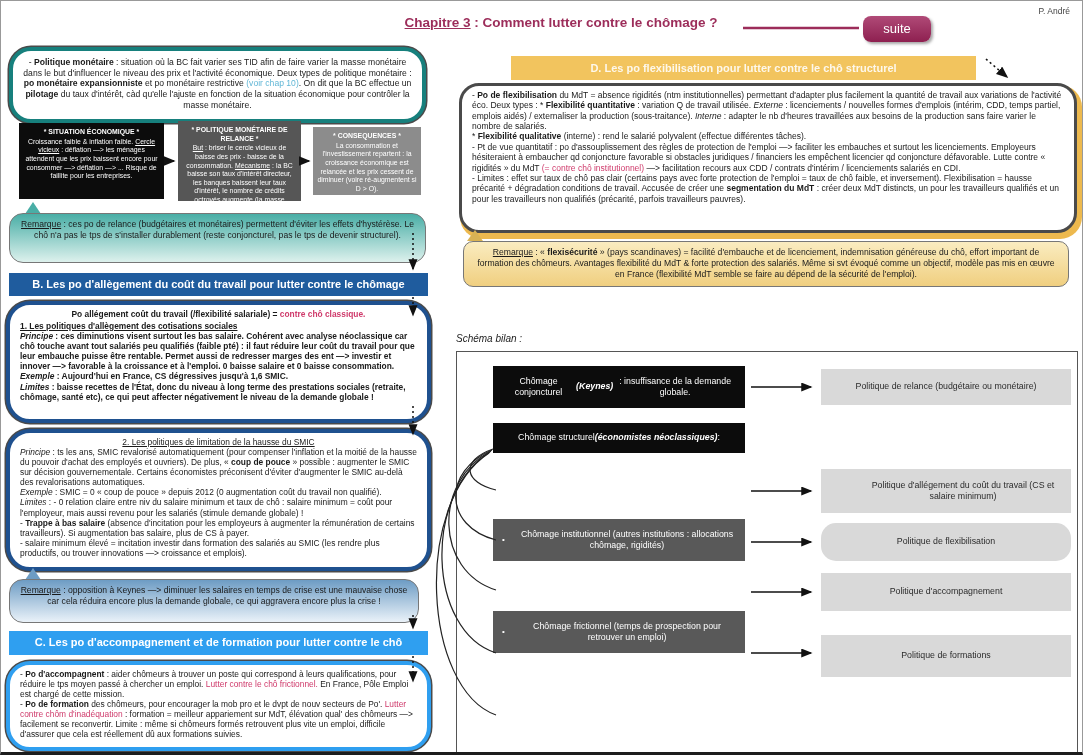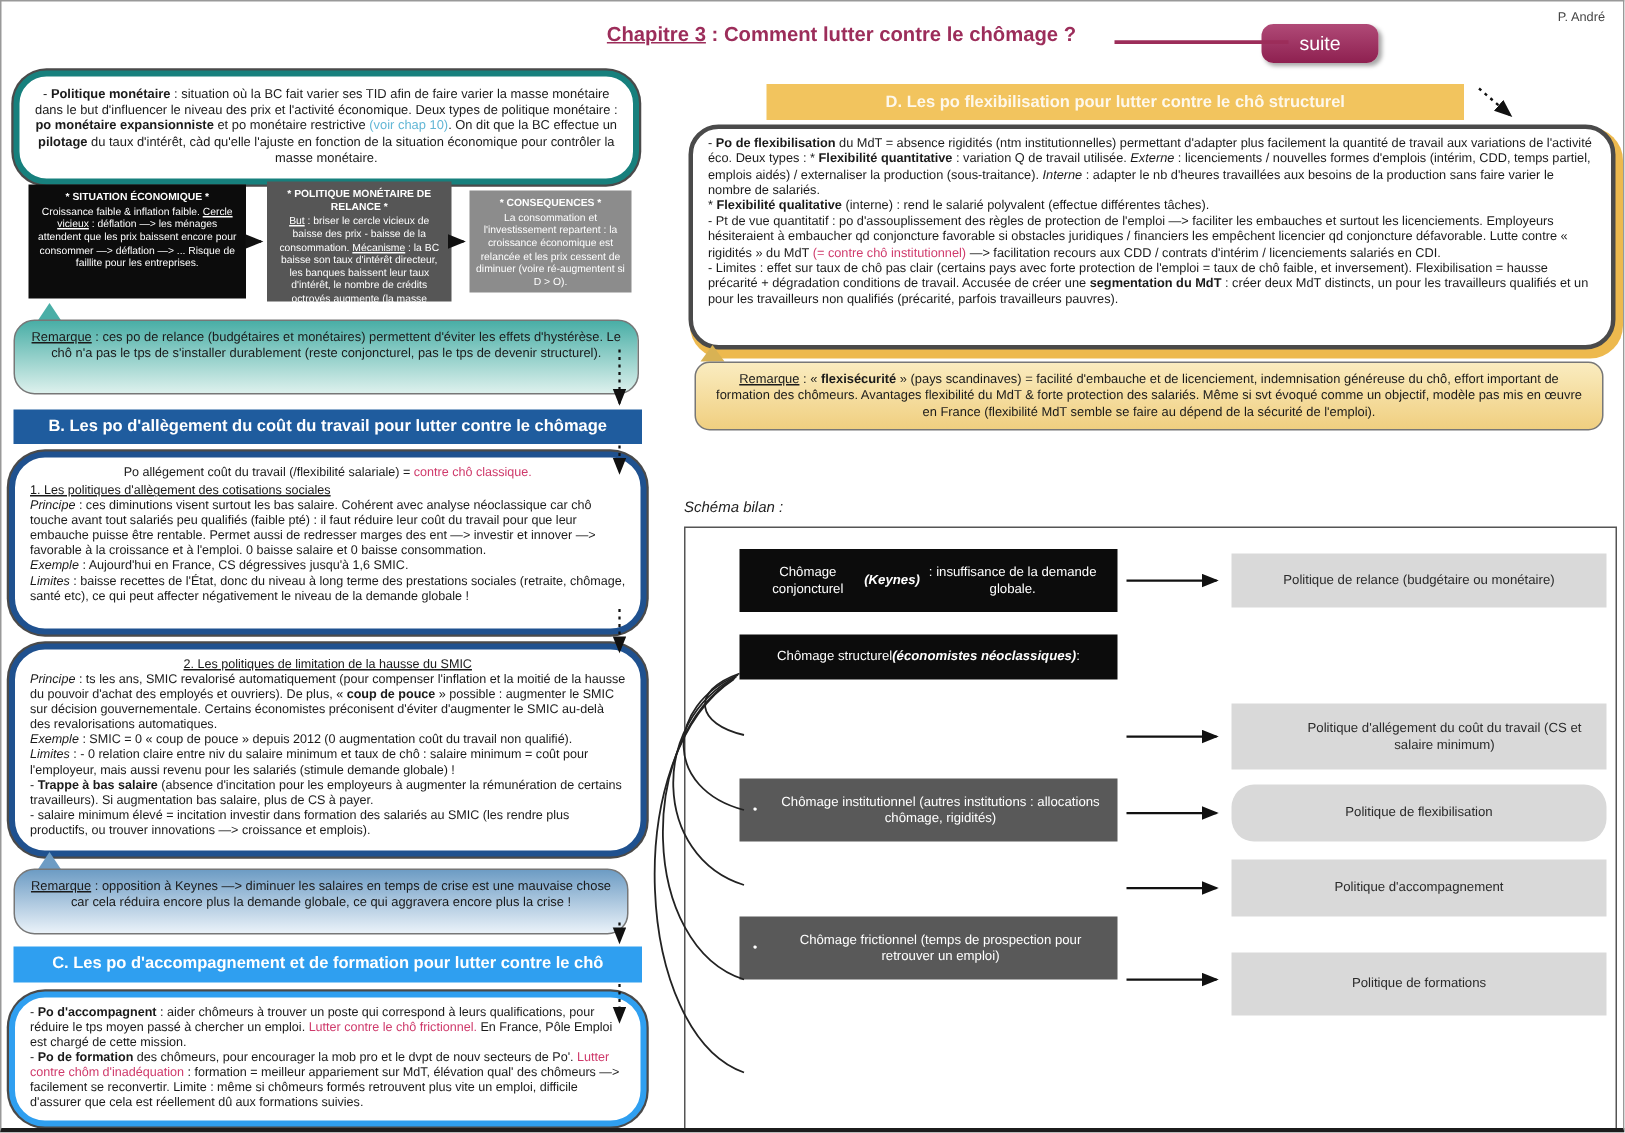--- a/index.html
+++ b/index.html
@@ -52,21 +52,21 @@
   .sbox-gray{background:#d9d9d9;color:#2b2b2b;}
   svg.overlay{position:absolute;left:0;top:0;pointer-events:none;}
 </style>
 </head>
 <body>
 
 <div class="page">
 
   <div class="abs title" style="left:375px;top:14px;width:370px;text-align:center;"><span class="seg-u">Chapitre 3</span><span> : Comment lutter contre le chômage ?</span></div>
   <div class="abs author" style="right:12px;top:5px;">P. André</div>
-  <div class="abs suite-btn" style="left:840px;top:15px;width:78px;height:26px;">suite</div>
+  <div class="abs suite-btn" style="left:862px;top:15px;width:68px;height:26px;">suite</div>
 
   <div class="abs tealbox rich" style="left:8px;top:46px;width:417px;height:76px;"><span>- </span><span class="seg-b">Politique monétaire</span><span> : situation où la BC fait varier ses TID afin de faire varier la masse monétaire dans le but d'influencer le niveau des prix et l'activité économique. Deux types de politique monétaire : </span><span class="seg-b">po monétaire expansionniste</span><span> et po monétaire restrictive </span><span class="seg-cyan">(voir chap 10)</span><span>. On dit que la BC effectue un </span><span class="seg-b">pilotage</span><span> du taux d'intérêt, càd qu'elle l'ajuste en fonction de la situation économique pour contrôler la masse monétaire.</span></div>
 
   <div class="abs darkcard" style="left:18px;top:122px;width:145px;height:76px;background:#0c0c0c;">
     <span class="cardtitle">* SITUATION ÉCONOMIQUE *</span>
     <span class="rich"><span>Croissance faible &amp; inflation faible. </span><span class="seg-u">Cercle vicieux</span><span> : déflation —&gt; les ménages attendent que les prix baissent encore pour consommer —&gt; déflation —&gt; ... Risque de faillite pour les entreprises.</span></span>
   </div>
   <div class="abs darkcard" style="left:177px;top:120px;width:123px;height:80px;background:#565656;">
     <span class="cardtitle">* POLITIQUE MONÉTAIRE DE RELANCE *</span>
     <span class="rich"><span class="seg-u">But</span><span> : briser le cercle vicieux de baisse des prix - baisse de la consommation. </span><span class="seg-u">Mécanisme</span><span> : la BC baisse son taux d'intérêt directeur, les banques baissent leur taux d'intérêt, le nombre de crédits octroyés augmente (la masse monétaire augmente).</span></span>
@@ -74,21 +74,21 @@
   <div class="abs darkcard" style="left:312px;top:126px;width:108px;height:68px;background:#8c8c8c;">
     <span class="cardtitle">* CONSEQUENCES *</span>
     <span class="rich"><span>La consommation et l'investissement repartent : la croissance économique est relancée et les prix cessent de diminuer (voire ré-augmentent si D &gt; O).</span></span>
   </div>
 
   <div class="abs tail" style="left:24px;top:201px;border-bottom:12px solid #49aea6;"></div>
   <div class="abs bubble bubble-teal rich" style="left:8px;top:212px;width:417px;height:50px;"><span class="seg-u">Remarque</span><span> : ces po de relance (budgétaires et monétaires) permettent d'éviter les effets d'hystérèse. Le chô n'a pas le tps de s'installer durablement (reste conjoncturel, pas le tps de devenir structurel).</span></div>
 
   <div class="abs secbar bar-b" style="left:8px;top:272px;width:419px;height:23px;">B. Les po d'allègement du coût du travail pour lutter contre le chômage structurel</div>
 
-  <div class="abs bigbox border-navy" style="left:5px;top:300px;width:425px;height:122px;">
+  <div class="abs bigbox border-navy" style="left:5px;top:300px;width:425px;height:122px;font-weight:bold;">
     <div class="center rich" style="margin-bottom:2px;"><span>Po allégement coût du travail (/flexibilité salariale) = </span><span class="seg-red">contre chô classique.</span></div>
     <div class="h-underline">1. Les politiques d'allègement des cotisations sociales</div>
     <div class="rich"><span class="seg-i">Principe</span><span> : ces diminutions visent surtout les bas salaire. Cohérent avec analyse néoclassique car chô touche avant tout salariés peu qualifiés (faible pté) : il faut réduire leur coût du travail pour que leur embauche puisse être rentable. Permet aussi de redresser marges des ent —&gt; investir et innover —&gt; favorable à la croissance et à l'emploi. 0 baisse salaire et 0 baisse consommation.
 </span><span class="seg-i">Exemple</span><span> : Aujourd'hui en France, CS dégressives jusqu'à 1,6 SMIC.
 </span><span class="seg-i">Limites</span><span> : baisse recettes de l'État, donc du niveau à long terme des prestations sociales (retraite, chômage, santé etc), ce qui peut affecter négativement le niveau de la demande globale !</span></div>
   </div>
 
   <div class="abs bigbox border-navy" style="left:5px;top:428px;width:425px;height:142px;">
     <div class="h-underline center">2. Les politiques de limitation de la hausse du SMIC</div>
     <div class="rich"><span class="seg-i">Principe</span><span> : ts les ans, SMIC revalorisé automatiquement (pour compenser l'inflation et la moitié de la hausse du pouvoir d'achat des employés et ouvriers). De plus, « </span><span class="seg-b">coup de pouce</span><span> » possible : augmenter le SMIC sur décision gouvernementale. Certains économistes préconisent d'éviter d'augmenter le SMIC au-delà des revalorisations automatiques.

